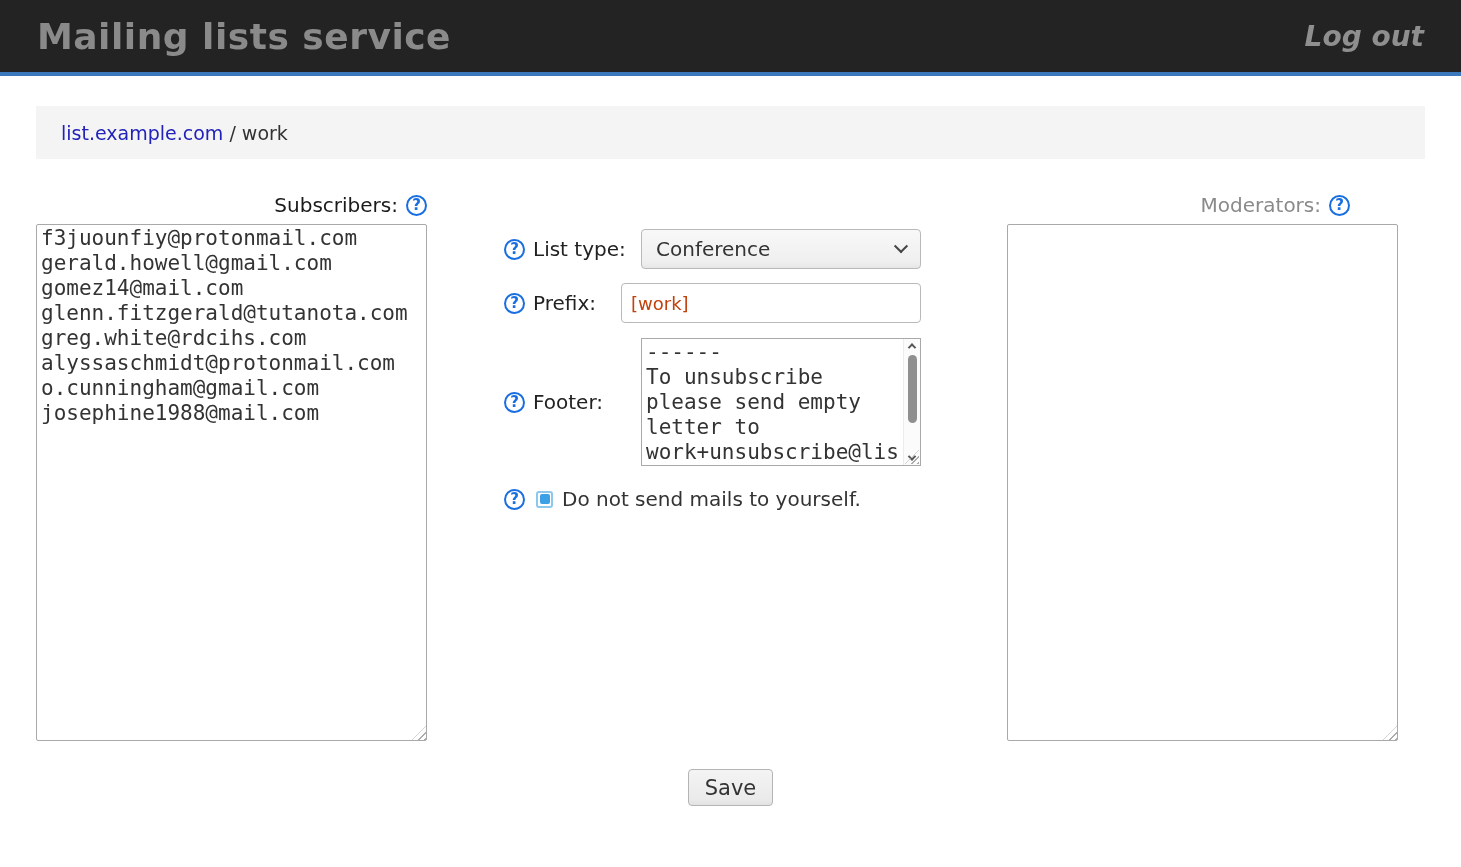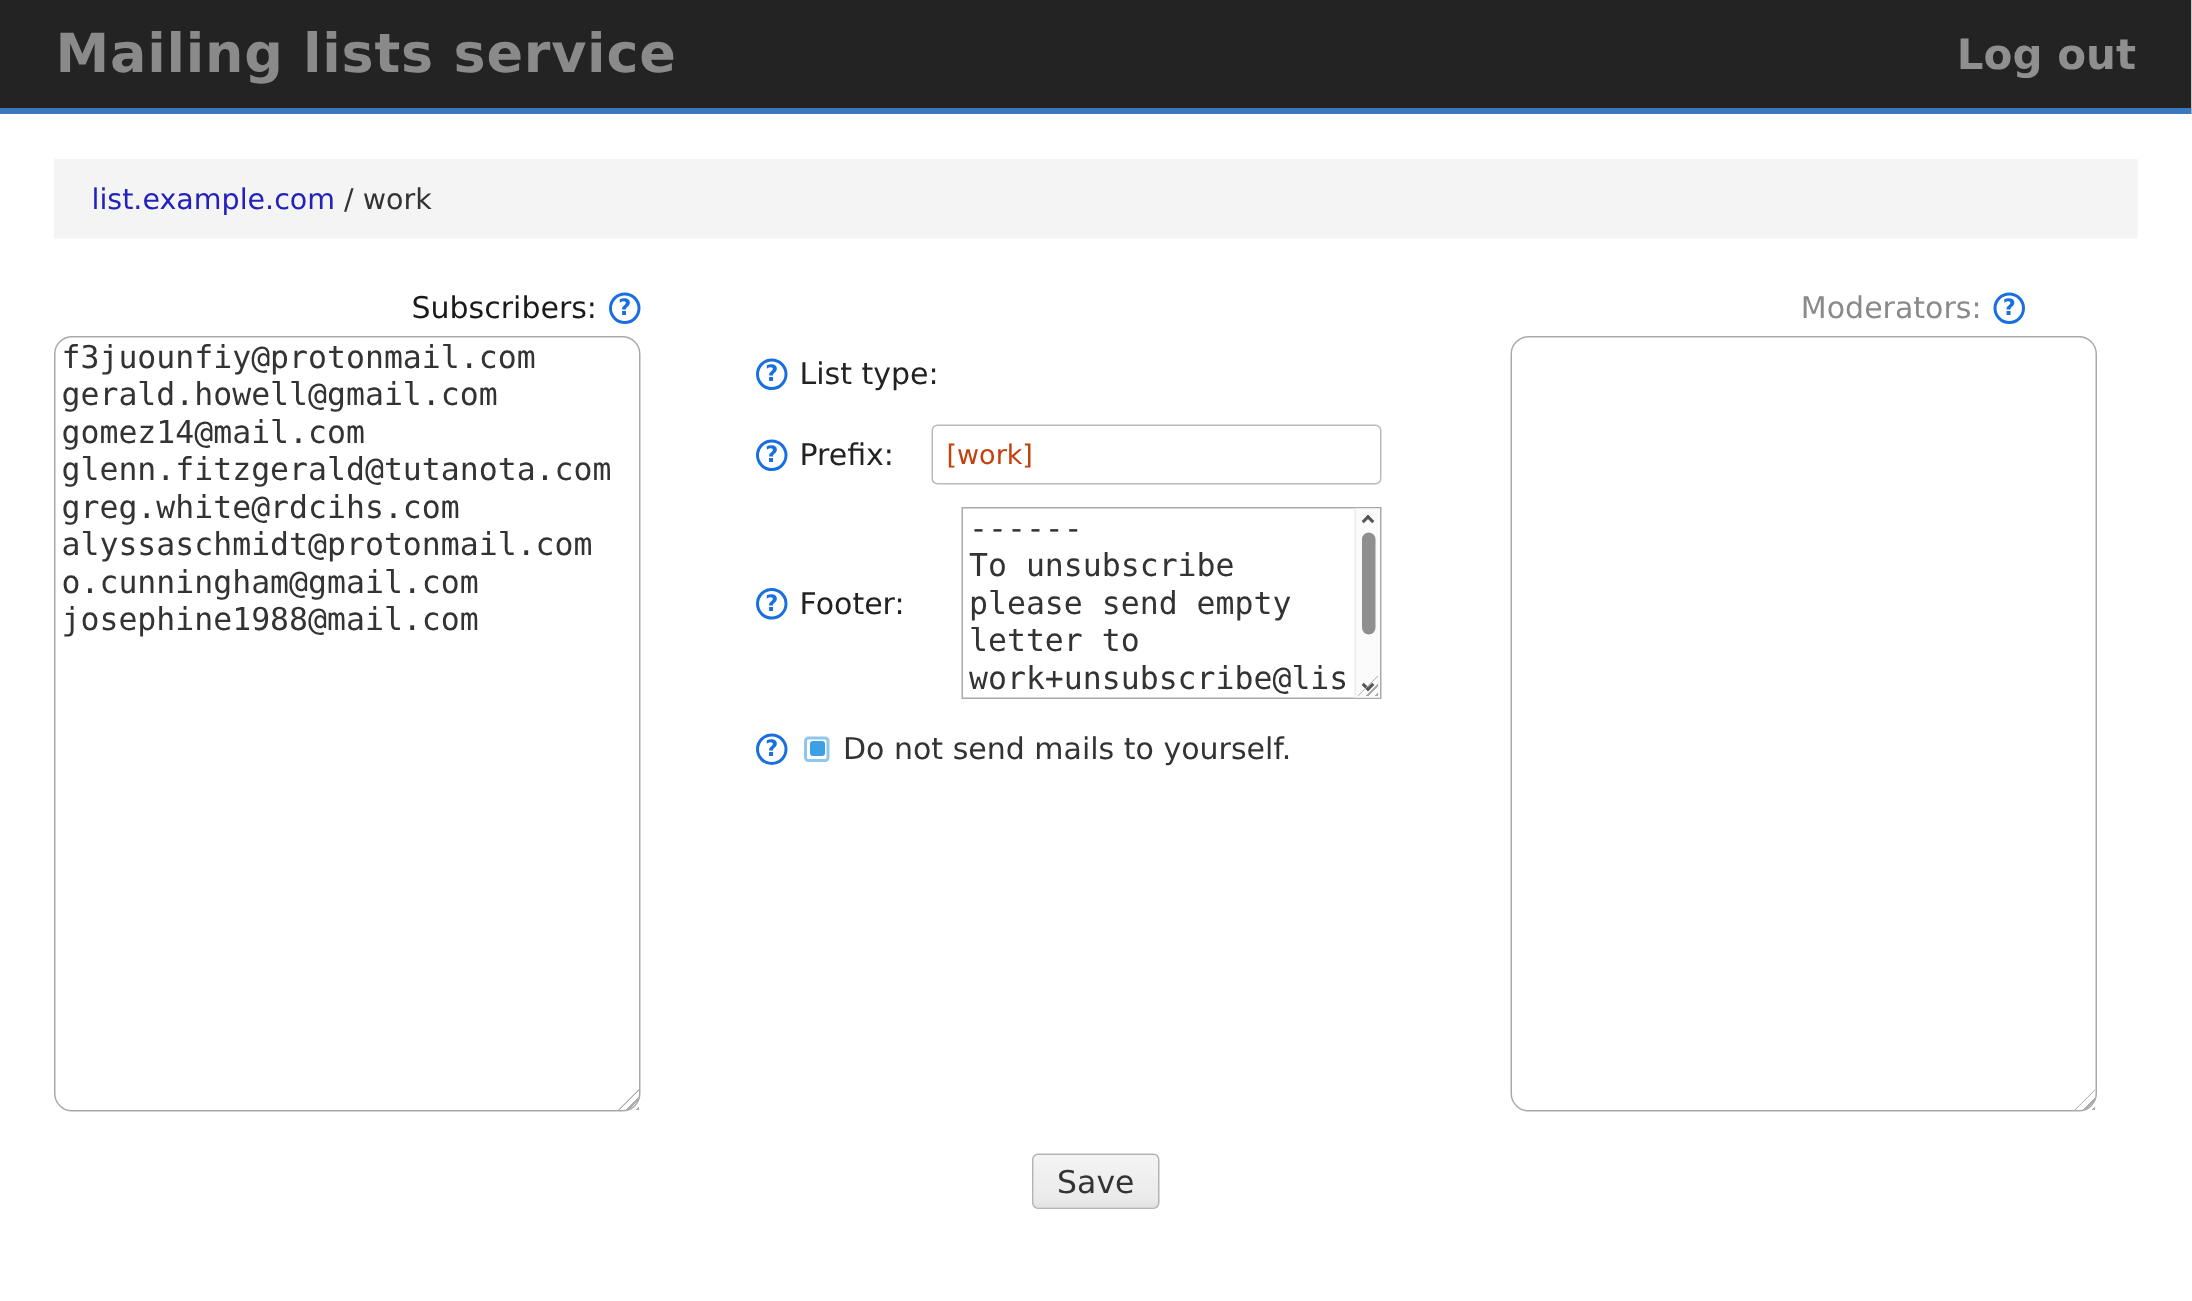--- a/index.html
+++ b/index.html
@@ -26,20 +26,21 @@
     font-size: 36px;
     font-weight: bold;
     color: #8a8a8a;
     letter-spacing: 0.5px;
   }
   .header .logout {
     font-size: 28px;
     font-weight: bold;
     color: #8f8f8f;
     cursor: pointer;
+    font-style: italic;
   }
 
   
   .breadcrumb {
     margin: 30px 36px 0 36px;
     height: 53px;
     background: #f4f4f4;
     display: flex;
     align-items: center;
     padding-left: 25px;
@@ -86,21 +87,21 @@
     line-height: 1;
     flex: 0 0 auto;
     cursor: pointer;
   }
 
   
   .ta-wrap { position: relative; width: 391px; height: 517px; }
   .big-textarea {
     width: 100%; height: 100%;
     border: 1px solid #a9a9a9;
-    border-radius: 12px;
+    border-radius: 2px;
     background: #fff;
     resize: none;
     outline: none;
     padding: 1px 4px;
     font-family: "DejaVu Sans Mono", "Liberation Mono", monospace;
     font-size: 21px;
     line-height: 25px;
     color: #333;
     white-space: pre;
     overflow: hidden;
@@ -283,20 +284,24 @@
 josephine1988@mail.com</textarea>
       <div class="grip"></div>
     </div>
   </div>
 
   <div class="col col-mid">
 
     <div class="form-row row-listtype">
       <span class="help">?</span>
       <span class="flabel">List type:</span>
+      <div class="select field">
+        <span>Conference</span>
+        <span class="chev"></span>
+      </div>
     </div>
 
     <div class="form-row row-prefix">
       <span class="help">?</span>
       <span class="flabel">Prefix:</span>
       <input class="text-input field" type="text" value="[work]" style="">
     </div>
 
     <div class="form-row row-footer">
       <span class="help">?</span>

